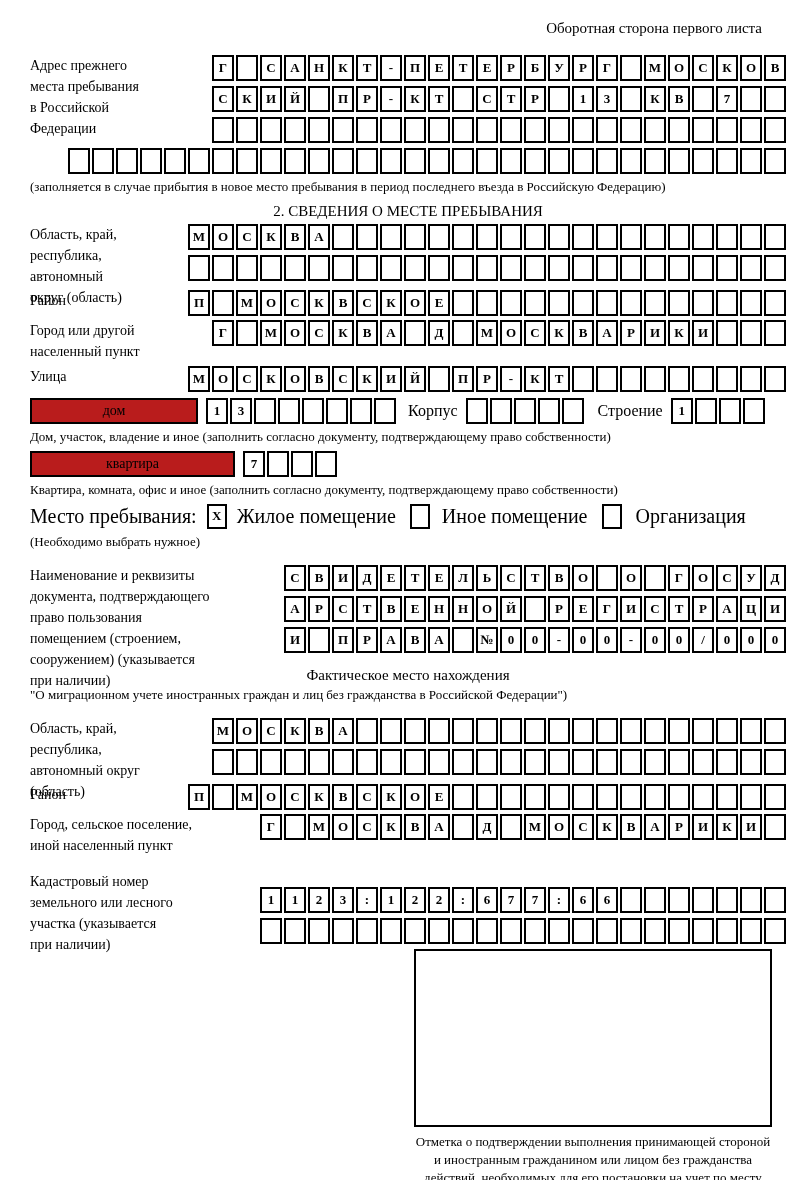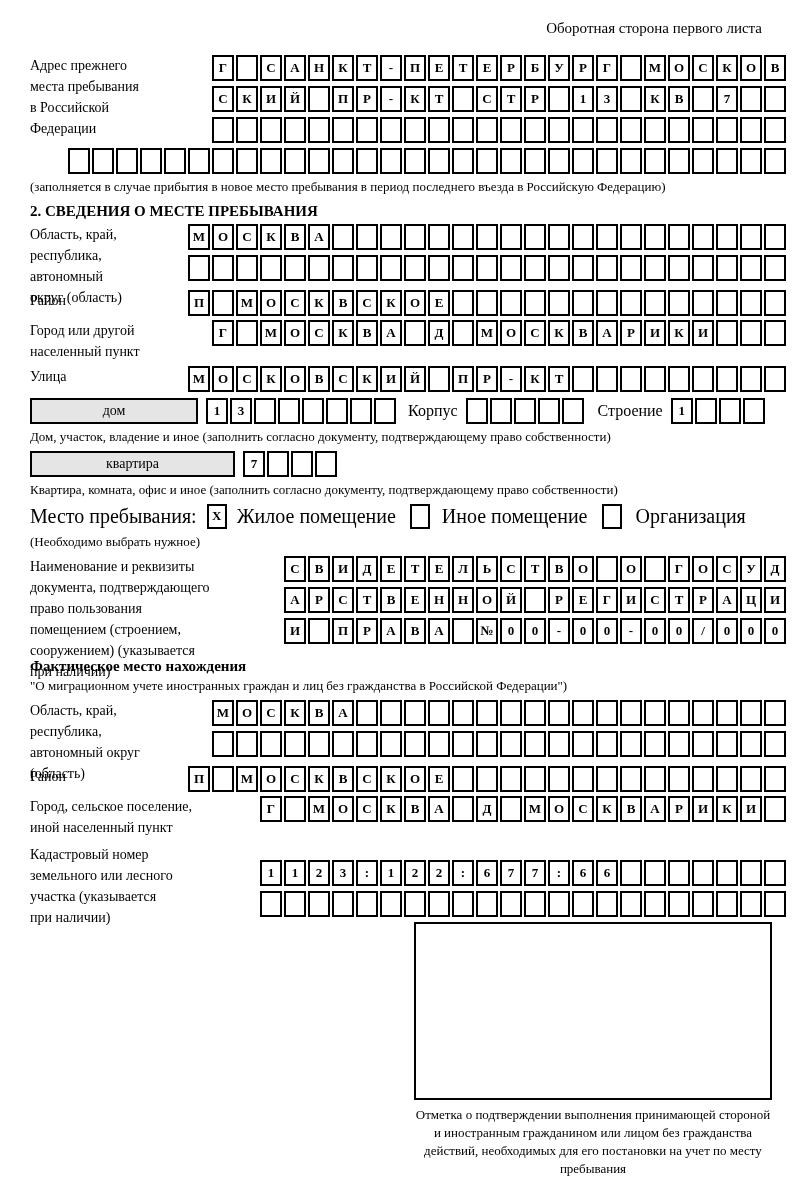--- a/index.html
+++ b/index.html
@@ -9,25 +9,25 @@
   .hdr{text-align:right;font-size:15px;margin-right:24px}
   .field{position:relative;display:flex;margin-top:6px}
   .label{font-size:14px;line-height:21px;white-space:pre-line}
   .label.abs{position:absolute;left:0;top:0}
   .cellcol{margin-left:auto;display:flex;flex-direction:column;gap:5px;align-items:flex-end}
   .cellrow{display:flex;gap:2px}
   .cell{flex:0 0 22px;width:22px;height:26px;border:2px solid #000;font-size:13px;line-height:21px;text-align:center;background:#fff;font-weight:600}
   .fullrow{justify-content:flex-end;margin-top:5px}
   .caption{font-size:13px;margin-top:4px;line-height:17px}
   .center{text-align:left}
-  .sec-title{font-weight:bold;text-align:left;font-size:15px;margin-top:8px}
-  .mt2{margin-top:2px}.mt4{margin-top:4px}.mt6{margin-top:6px}.mt8{margin-top:8px}
+  .sec-title{font-weight:normal;text-align:center;font-size:15px;margin-top:8px}
+  .mt2{margin-top:2px}.mt4{margin-top:4px}.mt6{margin-top:15px}.mt8{margin-top:8px}
   .h58{height:58px}.h90{height:90px}
   .inlinerow{display:flex;align-items:center;margin-top:6px}
-  .labelbox{border:2px solid #000;height:26px;line-height:21px;text-align:center;font-size:14px;background:#e5e5e5}
+  .labelbox{border:2px solid #000;height:26px;line-height:21px;text-align:center;font-size:14px;background:#b91c1c}
   .dom-box{width:168px}
   .kv-box{width:205px}
   .inline-label{font-size:16px;line-height:26px}
   .checkbox{flex:0 0 20px;width:20px;height:25px;border:2px solid #000;font-size:13px;line-height:20px;text-align:center;font-weight:600;background:#fff}
   .opt{font-size:20px}
   .note-shift{padding-right:95px}
   .offset-top{margin-top:16px}
   .stampcol{width:358px;margin-left:auto;margin-right:14px;margin-top:4px}
   .stampbox{width:358px;height:178px;border:2px solid #000;background:#fff}
   .stampnote{font-size:13px;line-height:18px;text-align:center;margin-top:6px}

